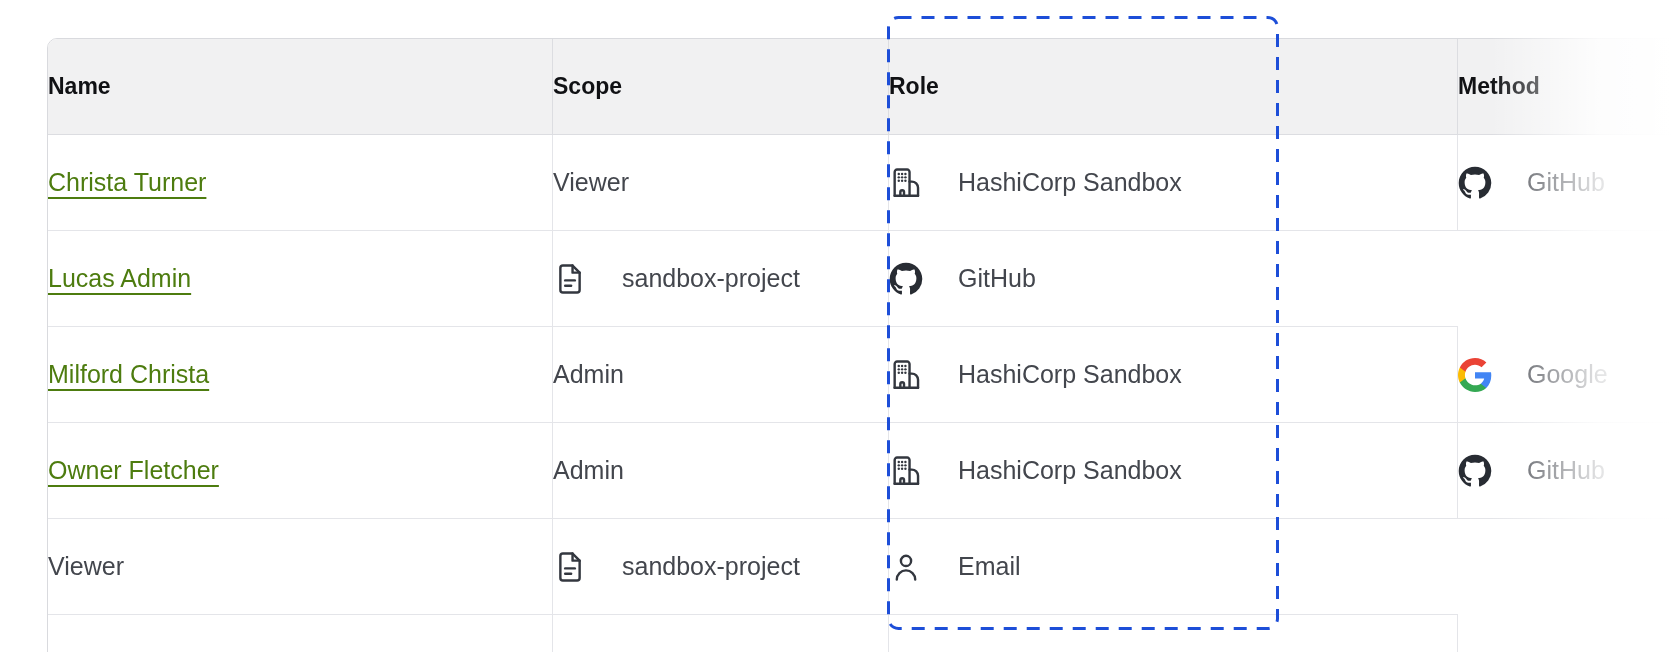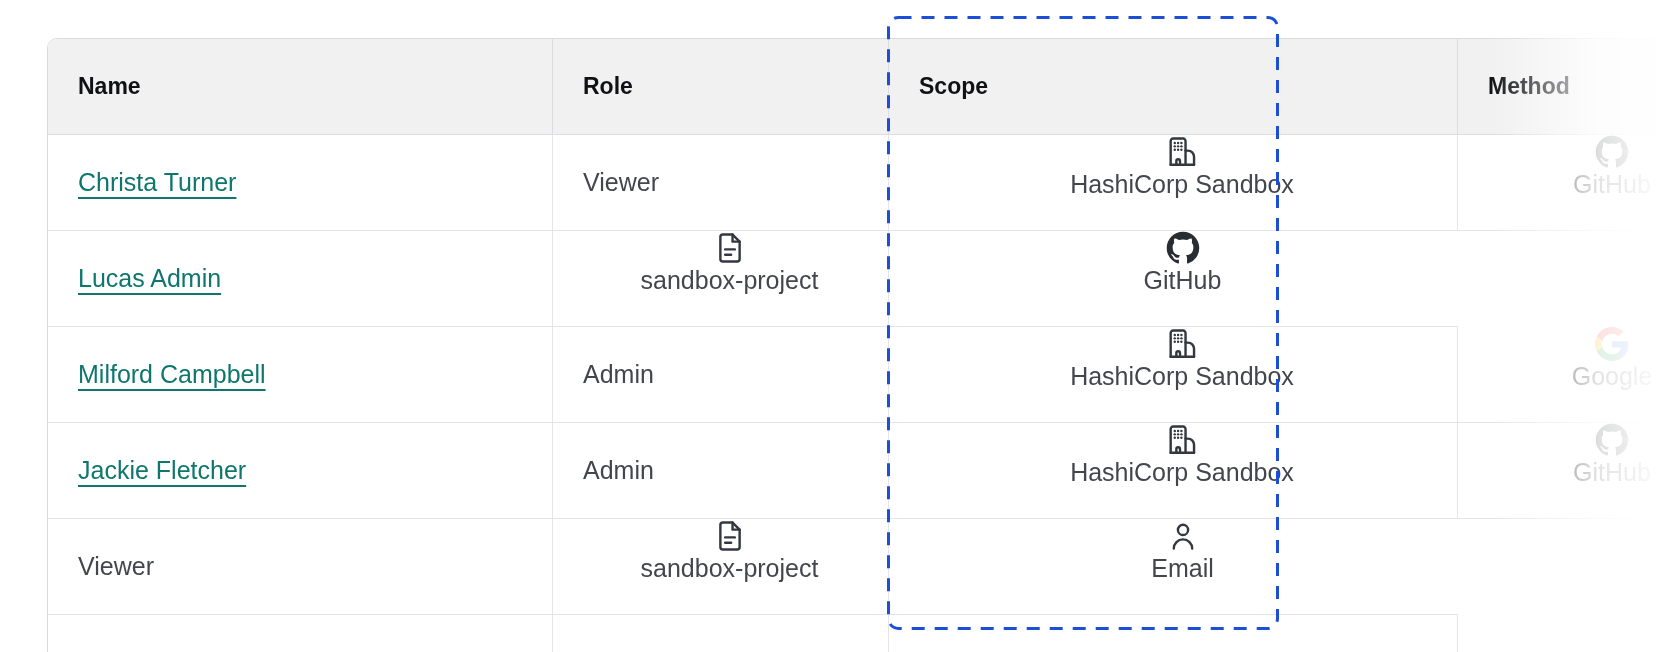--- a/index.html
+++ b/index.html
@@ -9,37 +9,37 @@
 
   
   .table {
     position:absolute; left:47px; top:38px; width:1700px;
     border:1px solid #d9dade; border-radius:10px 10px 0 0; overflow:hidden;
     background:#fff;
   }
   .tr { display:grid; grid-template-columns:505px 336px 569px 290px; }
   .td, .th {
     height:96px; display:flex; align-items:center;
-    padding-left:30px; padding-right:12px;
+    padding-right:12px;
     border-bottom:1px solid #e4e5e9; border-right:1px solid #e4e5e9;
     font-size:25px; color:#43464d; white-space:nowrap; overflow:hidden;
   }
   .tr > div:last-child { border-right:none; }
   .th {
     background:#f1f1f2; font-weight:700; font-size:23px; color:#101114;
     border-bottom:1px solid #dcdde1; border-right:1px solid #dcdde1;
   }
   .partial .td { border-bottom:none; }
 
   .name-link {
-    color:#0f766e; text-decoration:underline;
+    color:#4d7c0f; text-decoration:underline;
     text-decoration-thickness:2px; text-underline-offset:6px;
     cursor:pointer;
   }
-  .icon-cell { gap:1px;flex-direction:column; }
+  .icon-cell { gap:35px; }
   .ic { display:inline-flex; width:34px; height:34px; flex:0 0 34px; }
   .ic svg { width:34px; height:34px; }
 
   
   .dash-overlay { position:absolute; left:0; top:0; width:1672px; height:652px;
                   pointer-events:none; z-index:20; }
   .fade {
     position:absolute; top:0; left:1490px; width:182px; height:652px; z-index:30;
     background:linear-gradient(90deg, rgba(255,255,255,0) 0%, rgba(255,255,255,0.85) 60%, #ffffff 100%);
     pointer-events:none;
@@ -89,22 +89,22 @@
     </g>
   </defs>
 </svg>
 
 <div class="canvas">
 
   <div class="table">
 
     <div class="tr">
       <div class="th">Name</div>
+      <div class="th">Scope</div>
       <div class="th">Role</div>
-      <div class="th">Scope</div>
       <div class="th">Method</div>
     </div>
 
     <div class="tr">
       <div class="td">
         <a class="name-link">Christa Turner</a>
       </div>
       <div class="td">
         <span>Viewer</span>
       </div>
@@ -143,21 +143,21 @@
             <svg viewBox="0 0 24 24">
               <use href="#sym-github"></use>
             </svg>
           </span>
         <span>GitHub</span>
       </div>
     </div>
 
     <div class="tr">
       <div class="td">
-        <a class="name-link">Milford Campbell</a>
+        <a class="name-link">Milford Christa</a>
       </div>
       <div class="td">
         <span>Admin</span>
       </div>
       <div class="td icon-cell">
         <span class="ic">
             <svg viewBox="0 0 24 24">
               <use href="#sym-building"></use>
             </svg>
           </span>
@@ -168,21 +168,21 @@
             <svg viewBox="0 0 24 24">
               <use href="#sym-google"></use>
             </svg>
           </span>
         <span>Google</span>
       </div>
     </div>
 
     <div class="tr">
       <div class="td">
-        <a class="name-link">Jackie Fletcher</a>
+        <a class="name-link">Owner Fletcher</a>
       </div>
       <div class="td">
         <span>Admin</span>
       </div>
       <div class="td icon-cell">
         <span class="ic">
             <svg viewBox="0 0 24 24">
               <use href="#sym-building"></use>
             </svg>
           </span>

